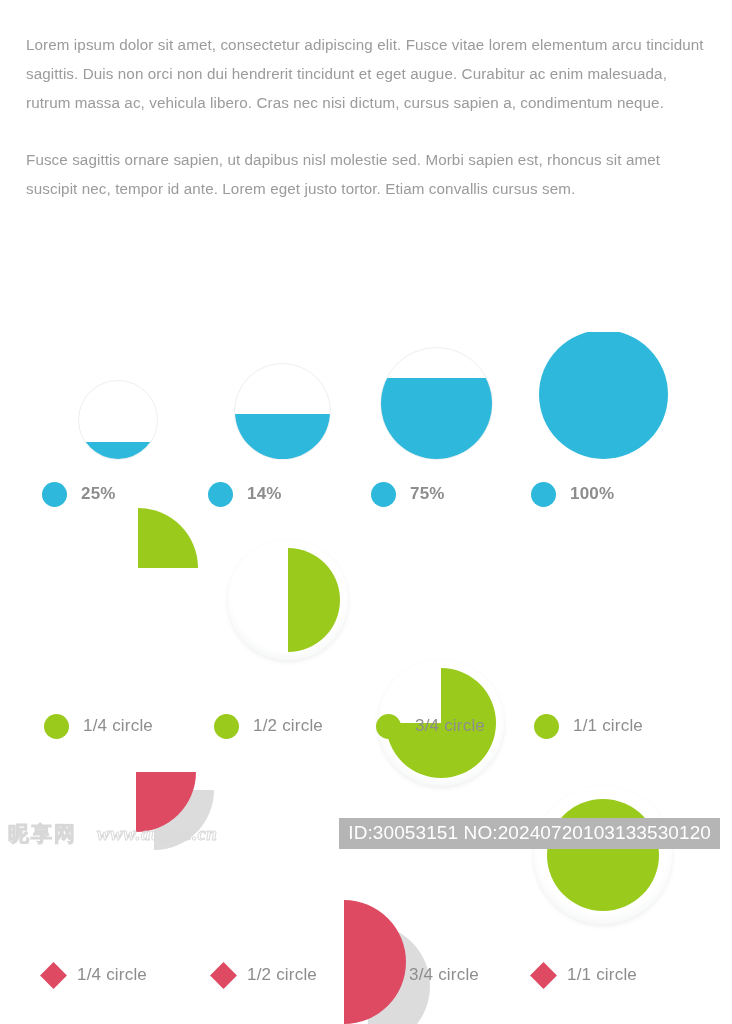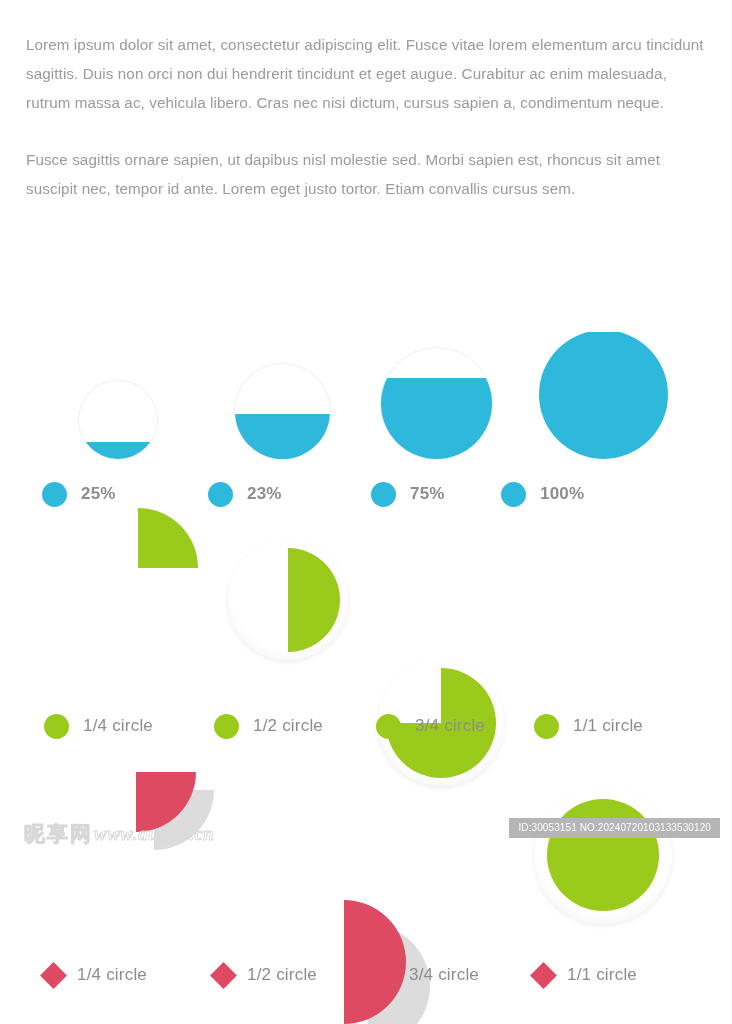--- a/index.html
+++ b/index.html
@@ -125,25 +125,25 @@
   
   .watermark {
     position: absolute;
     left: 0;
     bottom: 0;
     width: 732px;
     height: 44px;
   }
   .wm-logo {
     position: absolute;
-    left: 24px;
+    left: 8px;
     top: 8px;
     display: flex;
     align-items: center;
-    gap: 1px;
+    gap: 20px;
   }
   .wm-cjk {
     font-family: "DejaVu Sans", sans-serif;
     font-size: 21px;
     font-weight: bold;
     letter-spacing: 2px;
     color: transparent;
     -webkit-text-stroke: 1px #d8d8d8;
     text-shadow: 0 0 0 transparent;
   }
@@ -156,21 +156,21 @@
     -webkit-text-stroke: 1px #dadada;
     letter-spacing: 0.5px;
   }
   .wm-id {
     position: absolute;
     right: 12px;
     top: 6px;
     background: #b5b5b5;
     color: #ffffff;
     font-family: "Liberation Sans", sans-serif;
-    font-size: 10px;
+    font-size: 19px;
     padding: 4px 9px 5px 9px;
     white-space: nowrap;
     letter-spacing: 0.1px;
   }
 </style>
 </head>
 <body>
 
 <div class="page">
 
@@ -208,29 +208,29 @@
 
   <div class="legend-row" style="top:474px;font-weight:bold;">
 
     <div class="legend-item" style="left:42px;">
       <span class="legend-dot" style="background:#2eb8db;"></span>
       <span class="legend-label">25%</span>
     </div>
 
     <div class="legend-item" style="left:208px;">
       <span class="legend-dot" style="background:#2eb8db;"></span>
-      <span class="legend-label">23%</span>
+      <span class="legend-label">14%</span>
     </div>
 
     <div class="legend-item" style="left:371px;">
       <span class="legend-dot" style="background:#2eb8db;"></span>
       <span class="legend-label">75%</span>
     </div>
 
-    <div class="legend-item" style="left:501px;">
+    <div class="legend-item" style="left:531px;">
       <span class="legend-dot" style="background:#2eb8db;"></span>
       <span class="legend-label">100%</span>
     </div>
   </div>
 
   <div class="chart-row" style="top:540px; height:130px;">
 
     <div class="chart-cell" style="left:138px; bottom:42px; width:60px; height:60px;">
       <svg width="120" height="120" viewBox="0 0 120 120" style="position:absolute; left:0; top:-60px;">
         <path d="M60 60 L60 0 A60 60 0 0 1 120 60 Z" fill="#9aca1c" transform="translate(-60,0)"></path>

